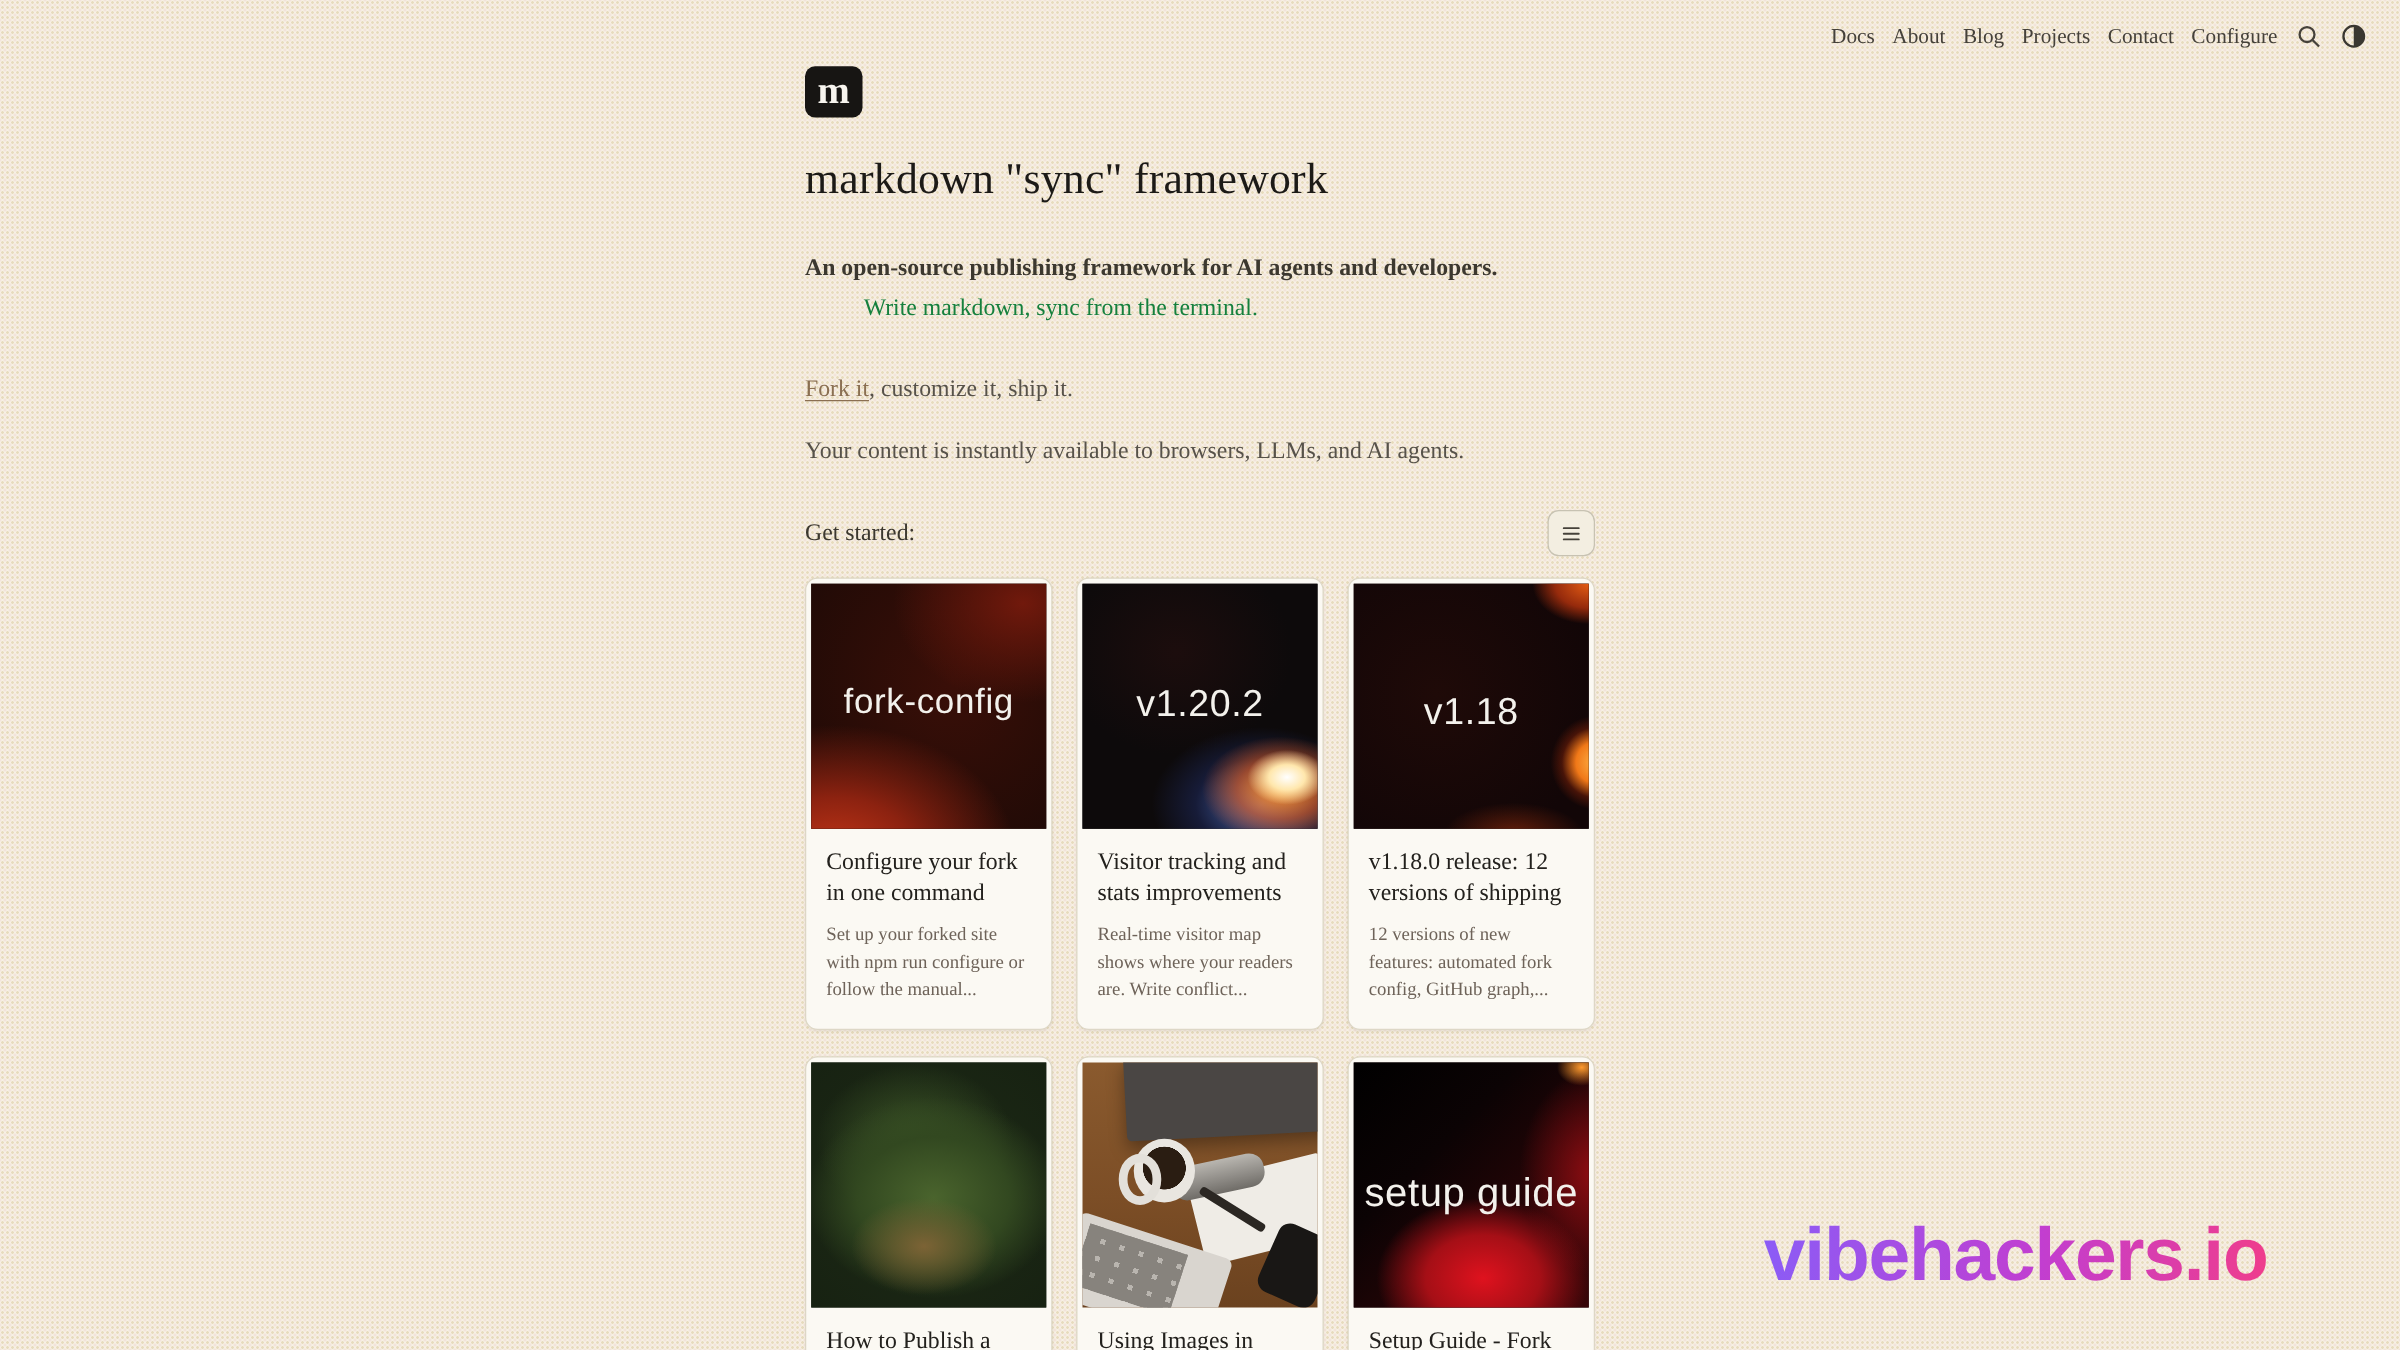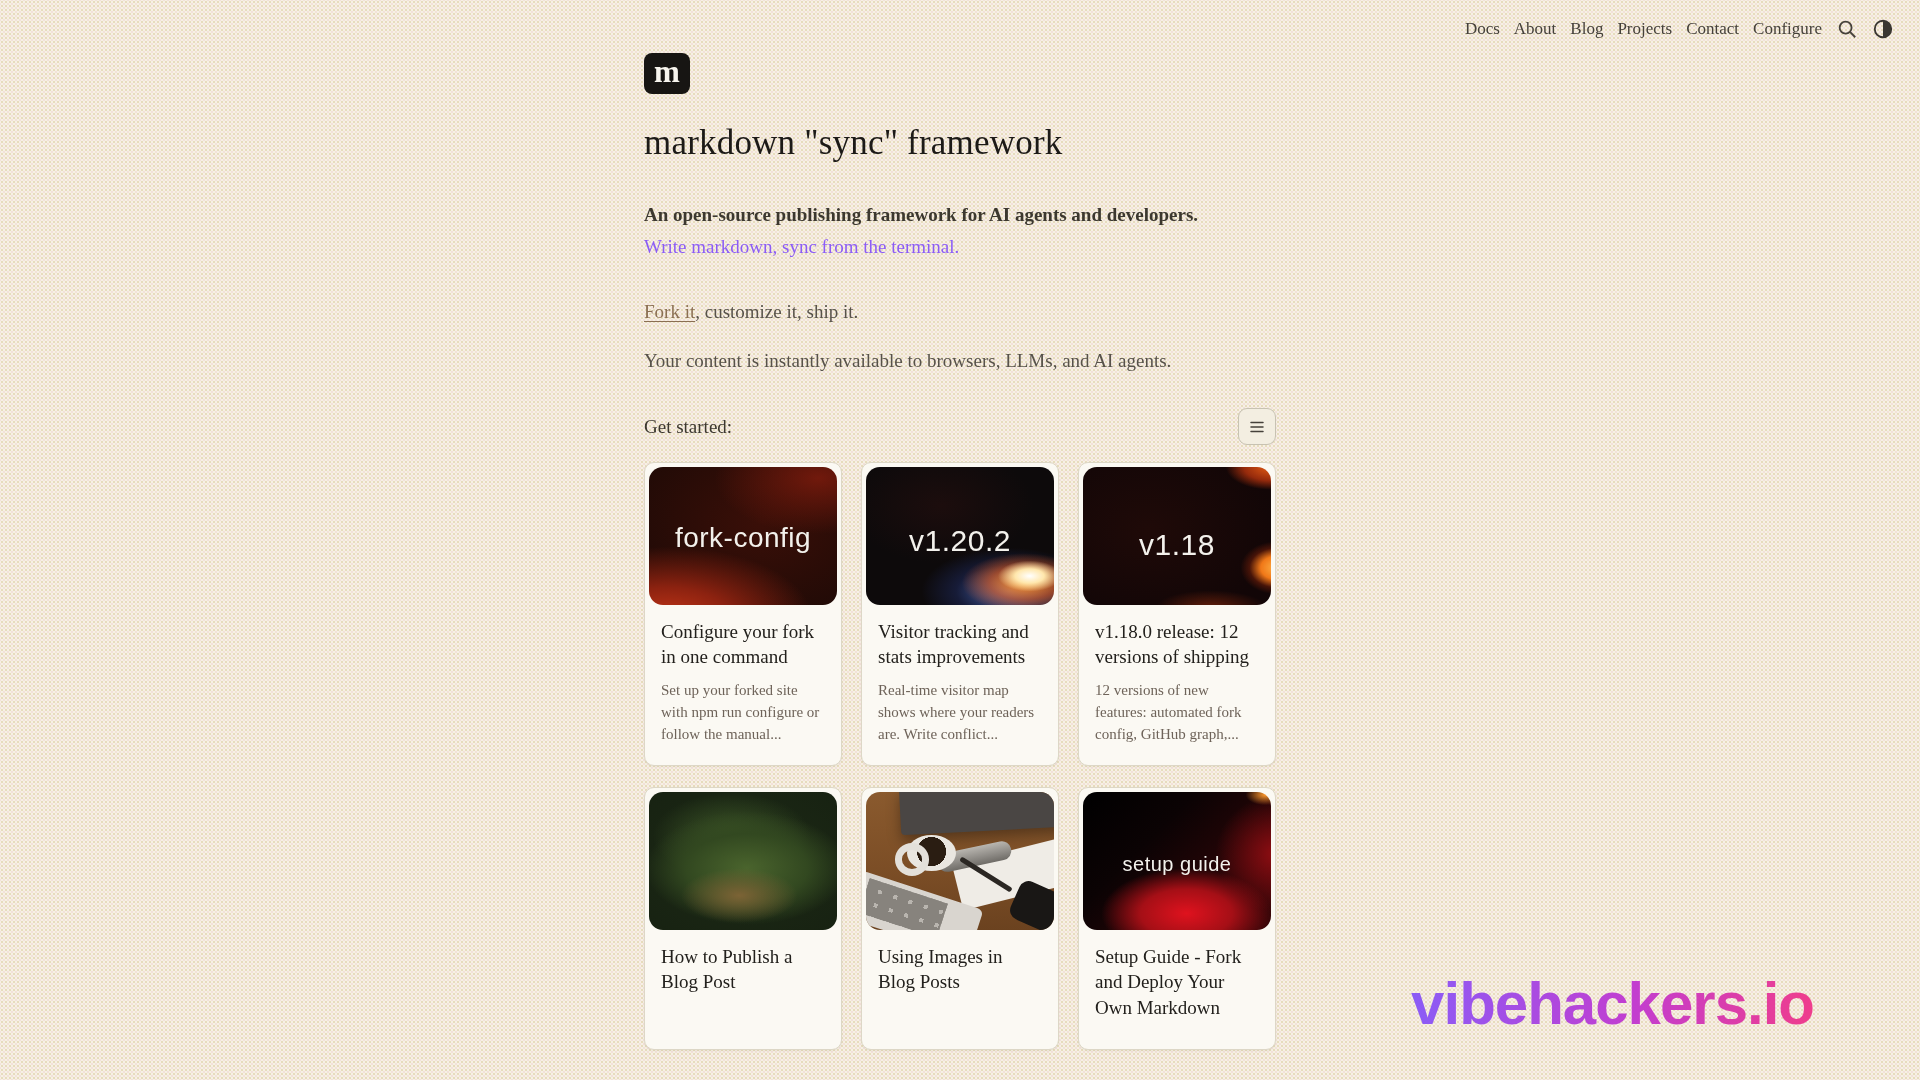--- a/index.html
+++ b/index.html
@@ -38,21 +38,21 @@
     color:#f7f4ee; font-size:31px; font-family:"Liberation Serif", serif;
     font-weight:bold; line-height:1; transform:translateY(-2px);
   }
 
   .page-title {
     margin-top:29px; font-size:35px; font-weight:500; color:#1c1a17;
     letter-spacing:.2px;
   }
 
   .lead-bold { margin-top:41px; font-size:19px; font-weight:bold; color:#3c382f; }
-  .lead-reg  { margin-top:10px; font-size:19px; color:#8b5cf6; }
+  .lead-reg  { margin-top:10px; font-size:19px; color:#15803d;margin-left:47px; }
 
   .fork-line { margin-top:43px; font-size:19px; color:#57524a; }
   .fork-line a { color:#8a6f52; text-decoration:underline; text-underline-offset:3px; cursor:pointer; }
 
   .avail-line { margin-top:27px; font-size:19px; color:#57524a; }
 
   .getstarted-row {
     margin-top:36px; display:flex; align-items:center; justify-content:space-between;
   }
   .getstarted-label { font-size:19px; color:#3c382f; }
@@ -66,21 +66,21 @@
   .card-grid {
     margin-top:17px;
     display:grid; grid-template-columns:repeat(3, 1fr); gap:21px 19px;
   }
   .card {
     background:#fbf9f3; border:1px solid #ddd7c6; border-radius:10px;
     padding:4px; cursor:pointer;
     box-shadow:0 1px 2px rgba(90,80,55,.08);
   }
   .card-img {
-    height:138px; border-radius:14px; position:relative; overflow:hidden;
+    height:196px; border-radius:0; position:relative; overflow:hidden;
   }
   .card-img-label {
     position:absolute; left:0; right:0; text-align:center;
     font-family:"Liberation Sans", sans-serif; color:#f3f1ec;
     letter-spacing:.5px;
   }
   .card-body { padding:14px 12px 16px; }
   .card-title { font-size:19px; color:#23211d; line-height:1.33; font-weight:400; }
   .card-desc  { margin-top:9px; font-size:15px; color:#6e6359; line-height:1.48; }
 
@@ -173,21 +173,21 @@
 
   
   .img-5 {
     background:
       radial-gradient(58% 42% at 55% 88%, #df121e 0%, #a50f16 42%, rgba(60,4,6,0) 78%),
       radial-gradient(45% 60% at 102% 45%, #8e0d12 0%, rgba(60,4,6,0) 70%),
       radial-gradient(14% 10% at 97% 2%, #ff9a2e 0%, rgba(255,120,30,0) 75%),
       linear-gradient(135deg, #000 0%, #0b0304 35%, #290507 70%, #380608 100%),
       #130304;
   }
-  .img-5 .card-img-label { top:44%; font-size:20px; }
+  .img-5 .card-img-label { top:44%; font-size:32px; }
 
   
   .watermark {
     position:absolute; right:106px; bottom:42px;
     font-family:"Liberation Sans", sans-serif; font-weight:bold;
     font-size:60px; letter-spacing:-1px;
     background:linear-gradient(90deg, #8b5cf6 0%, #c23ed0 55%, #ef3d8c 100%);
     -webkit-background-clip:text; background-clip:text; color:transparent;
   }
 </style>

